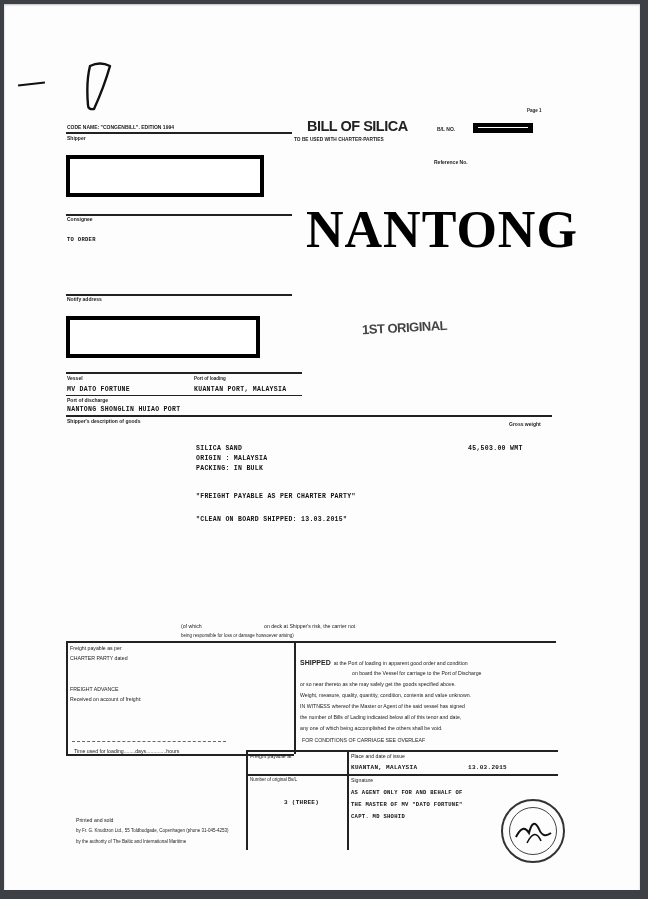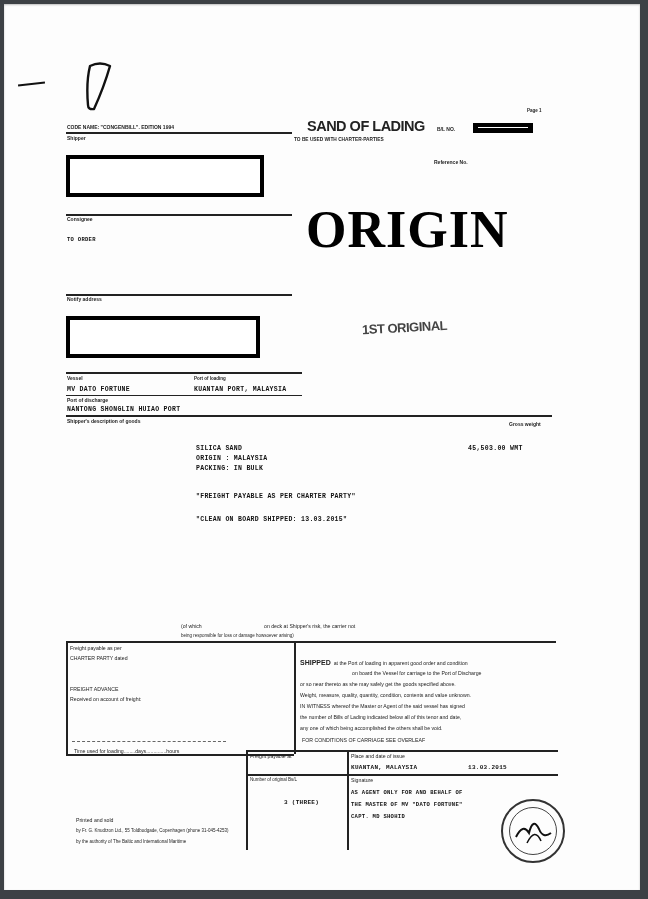--- a/index.html
+++ b/index.html
@@ -44,35 +44,35 @@
   <svg class="abs" style="left:80px; top:58px;" width="30" height="52" viewBox="0 0 30 52">
     <path d="M6 4 Q16 -1 26 4 Q20 25 10 47 Q4 48 4 43 Q2 20 6 4 Z" fill="none" stroke="#111" stroke-width="2.4" stroke-linejoin="round"></path>
   </svg>
 
   <div class="abs tiny" style="left:523px; top:104px; font-size:4.5px;">Page 1</div>
 
   <div class="abs tiny" style="left:63px; top:120px;">CODE NAME: "CONGENBILL". EDITION 1994</div>
   <div class="hline" style="left:62px; top:128px; width:226px;"></div>
   <div class="abs tiny" style="left:63px; top:131px;">Shipper</div>
 
-  <div class="abs bol-title" style="left:303px; top:114px;">SAND OF LADING</div>
+  <div class="abs bol-title" style="left:303px; top:114px;">BILL OF SILICA</div>
   <div class="abs tiny" style="left:290px; top:133px; font-size:4.8px;">TO BE USED WITH CHARTER-PARTIES</div>
   <div class="abs tiny" style="left:433px; top:122px;">B/L NO.</div>
   <div class="abs" style="left:469px; top:119px; width:60px; height:10px; background:#000;">
     <div style="position:absolute; left:5px; right:5px; top:4px; height:1px; background:#fff;"></div>
   </div>
   <div class="abs tiny" style="left:430px; top:155px;">Reference No.</div>
 
   <div class="redact-box" style="left:62px; top:151px; width:190px; height:34px;"></div>
 
   <div class="hline" style="left:62px; top:210px; width:226px;"></div>
   <div class="abs tiny" style="left:63px; top:212px;">Consignee</div>
   <div class="abs mono" style="left:63px; top:232px; font-size:5.5px;">TO ORDER</div>
 
-  <div class="abs watermark" style="left:302px; top:196px;">ORIGIN</div>
+  <div class="abs watermark" style="left:302px; top:196px;">NANTONG</div>
 
   <div class="hline" style="left:62px; top:290px; width:226px;"></div>
   <div class="abs tiny" style="left:63px; top:292px;">Notify address</div>
   <div class="redact-box" style="left:62px; top:312px; width:186px; height:34px;"></div>
 
   <div class="abs stamp-original" style="left:358px; top:316px;">1ST ORIGINAL</div>
 
   <div class="hline" style="left:62px; top:368px; width:236px;"></div>
   <div class="abs tiny" style="left:63px; top:371px;">Vessel</div>
   <div class="abs tiny" style="left:190px; top:372px; font-size:4.5px;">Port of loading</div>

